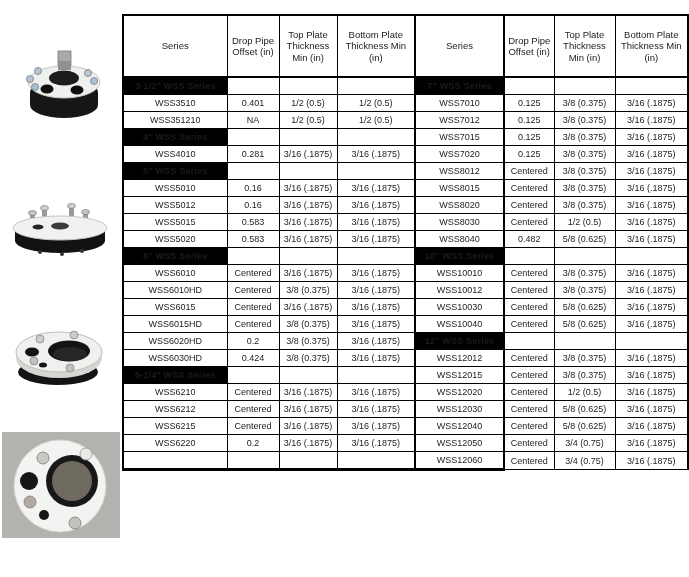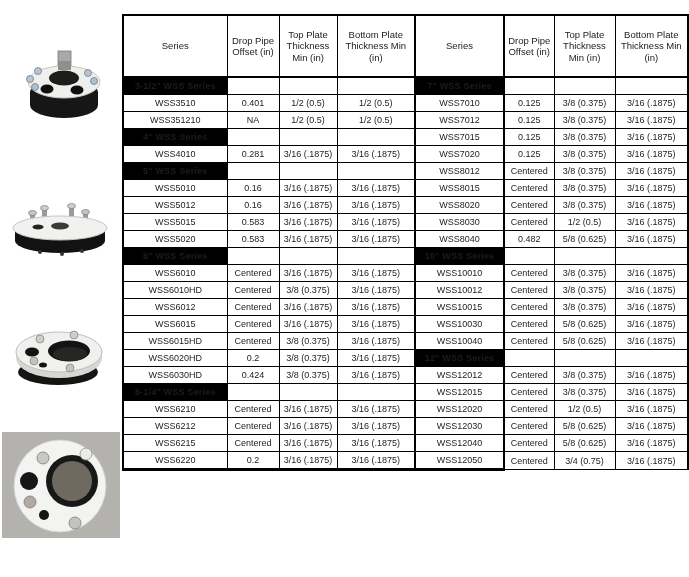--- a/index.html
+++ b/index.html
@@ -252,30 +252,20 @@
           <td class="col0">WSS6010HD</td>
           <td class="col1">Centered</td>
           <td class="col2">3/8 (0.375)</td>
           <td class="col3">3/16 (.1875)</td>
           <td class="col4">WSS10012</td>
           <td class="col5">Centered</td>
           <td class="col6">3/8 (0.375)</td>
           <td class="col7">3/16 (.1875)</td>
         </tr>
         <tr>
-          <td class="col0">WSS6012</td>
-          <td class="col1">Centered</td>
-          <td class="col2">3/16 (.1875)</td>
-          <td class="col3">3/16 (.1875)</td>
-          <td class="col4">WSS10015</td>
-          <td class="col5">Centered</td>
-          <td class="col6">3/8 (0.375)</td>
-          <td class="col7">3/16 (.1875)</td>
-        </tr>
-        <tr>
           <td class="col0">WSS6015</td>
           <td class="col1">Centered</td>
           <td class="col2">3/16 (.1875)</td>
           <td class="col3">3/16 (.1875)</td>
           <td class="col4">WSS10030</td>
           <td class="col5">Centered</td>
           <td class="col6">5/8 (0.625)</td>
           <td class="col7">3/16 (.1875)</td>
         </tr>
         <tr>
@@ -351,16 +341,26 @@
         <tr>
           <td class="col0">WSS6220</td>
           <td class="col1">0.2</td>
           <td class="col2">3/16 (.1875)</td>
           <td class="col3">3/16 (.1875)</td>
           <td class="col4">WSS12050</td>
           <td class="col5">Centered</td>
           <td class="col6">3/4 (0.75)</td>
           <td class="col7">3/16 (.1875)</td>
         </tr>
+        <tr>
+          <td class="col0"></td>
+          <td class="col1"></td>
+          <td class="col2"></td>
+          <td class="col3"></td>
+          <td class="col4">WSS12060</td>
+          <td class="col5">Centered</td>
+          <td class="col6">3/4 (0.75)</td>
+          <td class="col7">3/16 (.1875)</td>
+        </tr>
       </tbody>
   </table>
 
 </div>
 
 </body></html>

